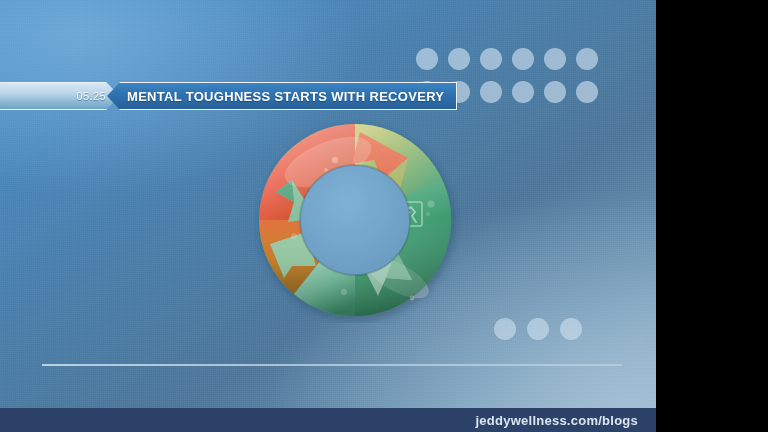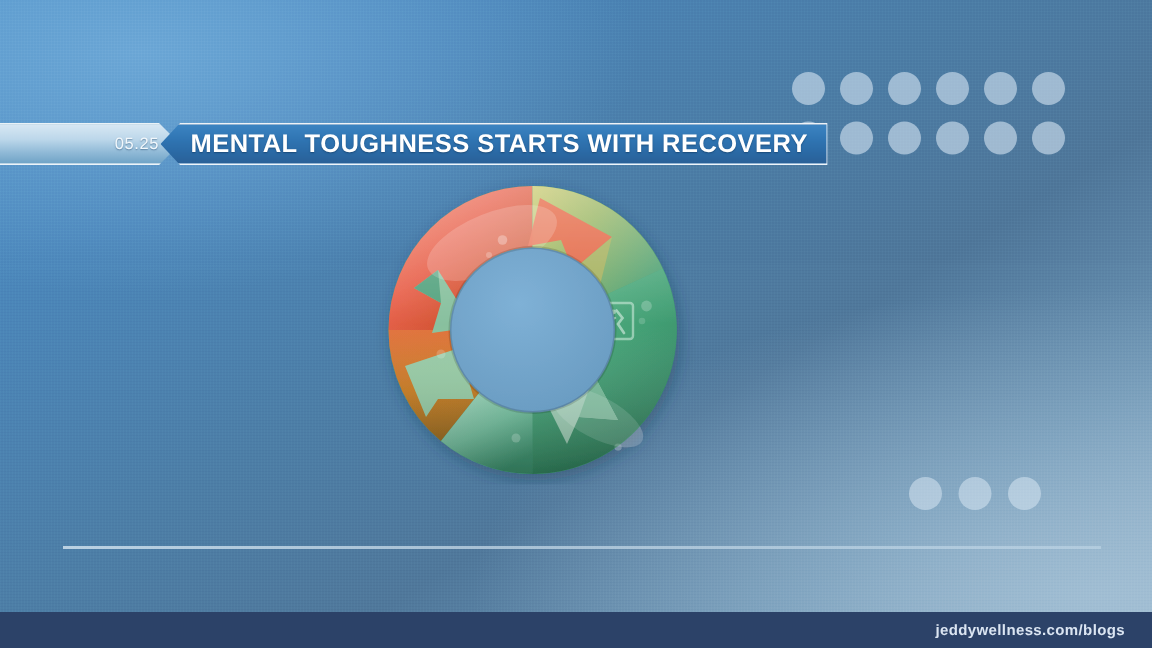--- a/index.html
+++ b/index.html
@@ -2,21 +2,21 @@
 <html><head>
 <meta charset="utf-8">
 <style>
   html, body {
     margin: 0;
     padding: 0;
     background: #000;
   }
   #slide {
     position: relative;
-    width: 768px;
+    width: 656px;
     height: 432px;
     overflow: hidden;
     font-family: "Liberation Sans", sans-serif;
     background:
       radial-gradient(ellipse 70% 60% at 12% 8%, rgba(112,170,216,0.95) 0%, rgba(112,170,216,0) 62%),
       radial-gradient(ellipse 90% 80% at 95% 92%, rgba(168,196,216,0.75) 0%, rgba(168,196,216,0) 60%),
       linear-gradient(148deg, #4f93c9 0%, #4b86b9 22%, #4d7ea6 45%, #50789b 62%, #6b93b2 80%, #9ab7cd 100%);
   }
 
   
@@ -73,21 +73,21 @@
     align-items: center;
     padding: 0 12px 0 20px;
     box-sizing: border-box;
     background: linear-gradient(180deg, #3c84c2 0%, #2f74b2 40%, #2a68a3 75%, #2a6097 100%);
     border: 1px solid rgba(255,255,255,0.92);
     border-left: none;
     clip-path: polygon(13px 0, 100% 0, 100% 100%, 13px 100%, 0 50%);
     box-shadow: 0 1px 4px rgba(10,40,70,0.35);
   }
   .title-chip .title-text {
-    font-size: 17px;
+    font-size: 13px;
     font-weight: bold;
     letter-spacing: 0.3px;
     color: #ffffff;
     white-space: nowrap;
     text-shadow: 0 1px 1px rgba(10,45,80,0.5);
   }
 
   
   .dot-grid {
     position: absolute;
@@ -171,21 +171,21 @@
     height: 24px;
     background: #2c4268;
     z-index: 7;
     display: flex;
     align-items: center;
     justify-content: flex-end;
     padding-right: 18px;
     box-sizing: border-box;
   }
   .footer-url {
-    font-size: 10px;
+    font-size: 13px;
     letter-spacing: 0.25px;
     color: #dbe5f2;
     font-weight: bold;
   }
 </style>
 </head>
 <body>
 
 <div id="slide">
 

